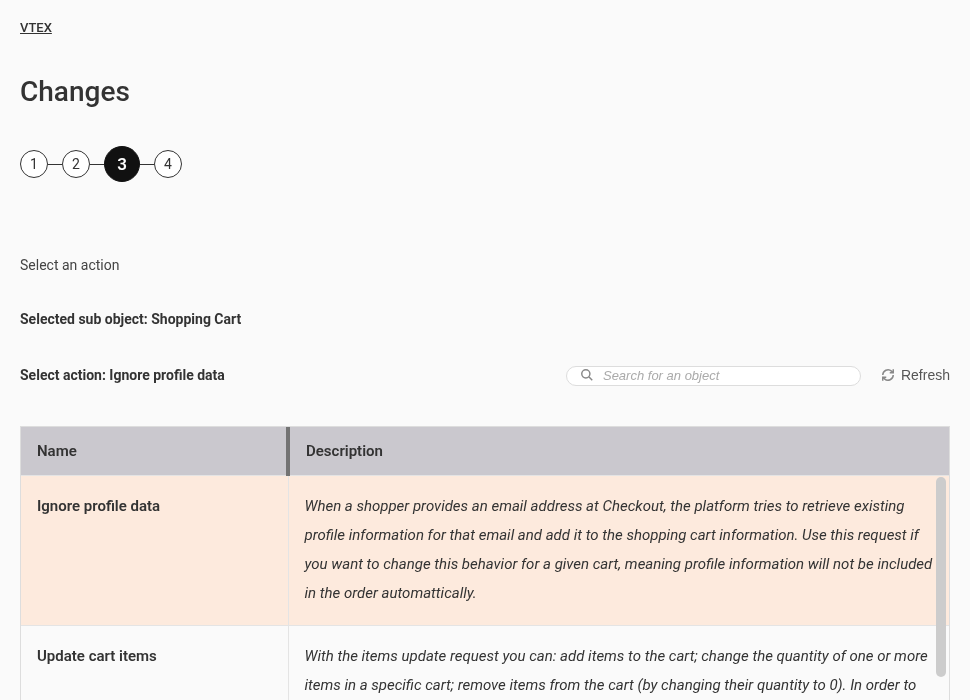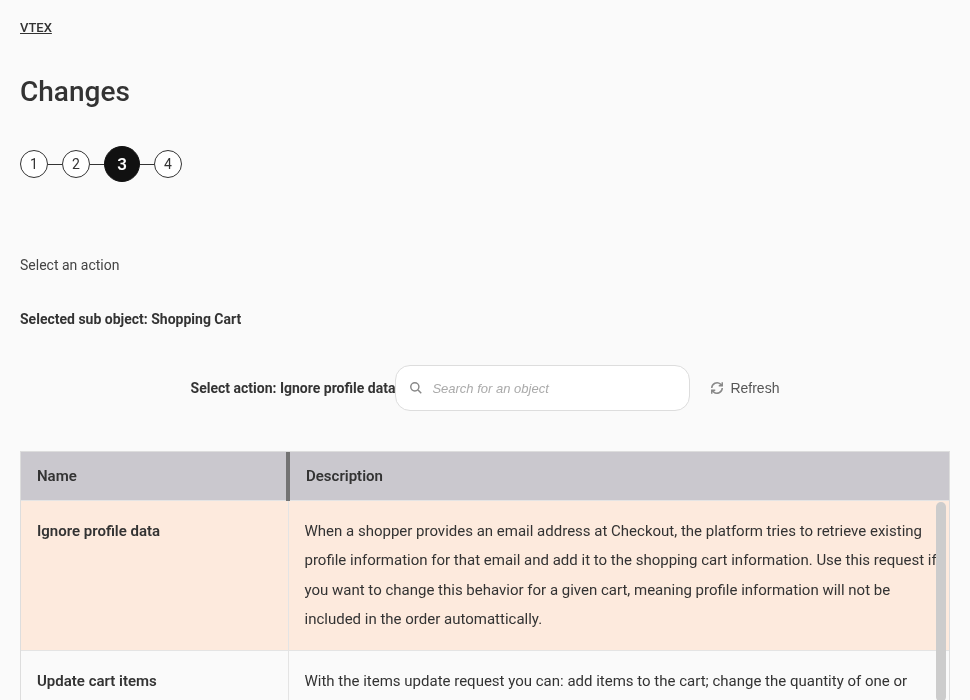--- a/index.html
+++ b/index.html
@@ -72,21 +72,21 @@
     }
     .sub-object-line {
       font-size: 14px;
       font-weight: 700;
       color: #333;
       margin-bottom: 18px;
     }
     .action-row {
       display: flex;
       align-items: center;
-      justify-content: center;
+      justify-content: space-between;
       margin-bottom: 20px;
     }
     .action-line {
       font-size: 14px;
       font-weight: 700;
       color: #333;
     }
     .search-refresh {
       display: flex;
       align-items: center;
@@ -101,21 +101,21 @@
       left: 14px;
       top: 50%;
       transform: translateY(-50%);
       width: 14px;
       height: 14px;
       color: #888;
       pointer-events: none;
     }
     .search-input {
       width: 100%;
-      height: 46px;
+      height: 20px;
       border: 1px solid #ddd;
       border-radius: 15px;
       padding: 0 14px 0 36px;
       font-size: 13px;
       font-style: italic;
       color: #333;
       background: #fff;
       outline: none;
     }
     .search-input::placeholder { color: #aaa; font-style: italic; }
@@ -168,21 +168,21 @@
     thead th.col-name { width: 267px; }
     tbody td {
       padding: 16px;
       font-size: 15px;
       line-height: 1.95;
       color: #333;
       border-top: 1px solid #e4e4e4;
       border-right: 1px solid #e4e4e4;
       vertical-align: top;
     }
-    tbody td:last-child { border-right: none; padding-right: 6px; }
+    tbody td:last-child { border-right: none; padding-right: 6px; font-style: italic; }
     tbody td.name-cell { font-weight: 600; }
     tbody tr.selected td { background: #fdeadd; }
     tbody tr { cursor: pointer; }
     tbody tr:nth-child(2) td { padding-bottom: 0; }
     .scroll-clip { height: 290px; overflow: hidden; }
     .footer {
       display: flex;
       align-items: center;
       gap: 14px;
       padding-top: 24px;

